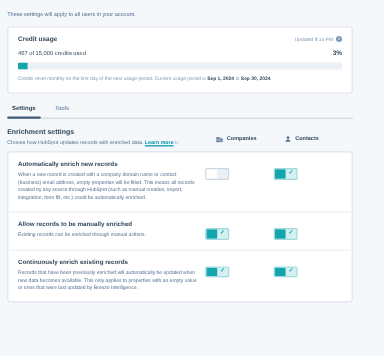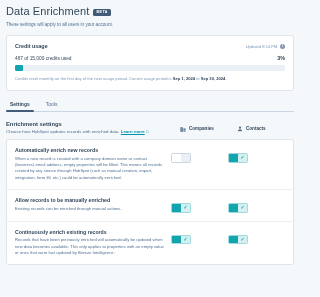--- a/index.html
+++ b/index.html
@@ -232,24 +232,20 @@
     font-size: 5px;
     line-height: 1;
     font-weight: 700;
   }
 </style>
 </head>
 <body>
 
 <div class="page">
 
-  <div class="page-head">
-    <div class="page-title">Data Enrichment</div>
-    <div class="beta-badge">BETA</div>
-  </div>
   <div class="page-sub">These settings will apply to all users in your account.</div>
 
   <div class="card">
     <div class="credit-row">
       <div class="credit-title">Credit usage</div>
       <div class="credit-updated">
         <span>Updated 8:14 PM</span>
         <span class="info-dot">i</span>
       </div>
     </div>

